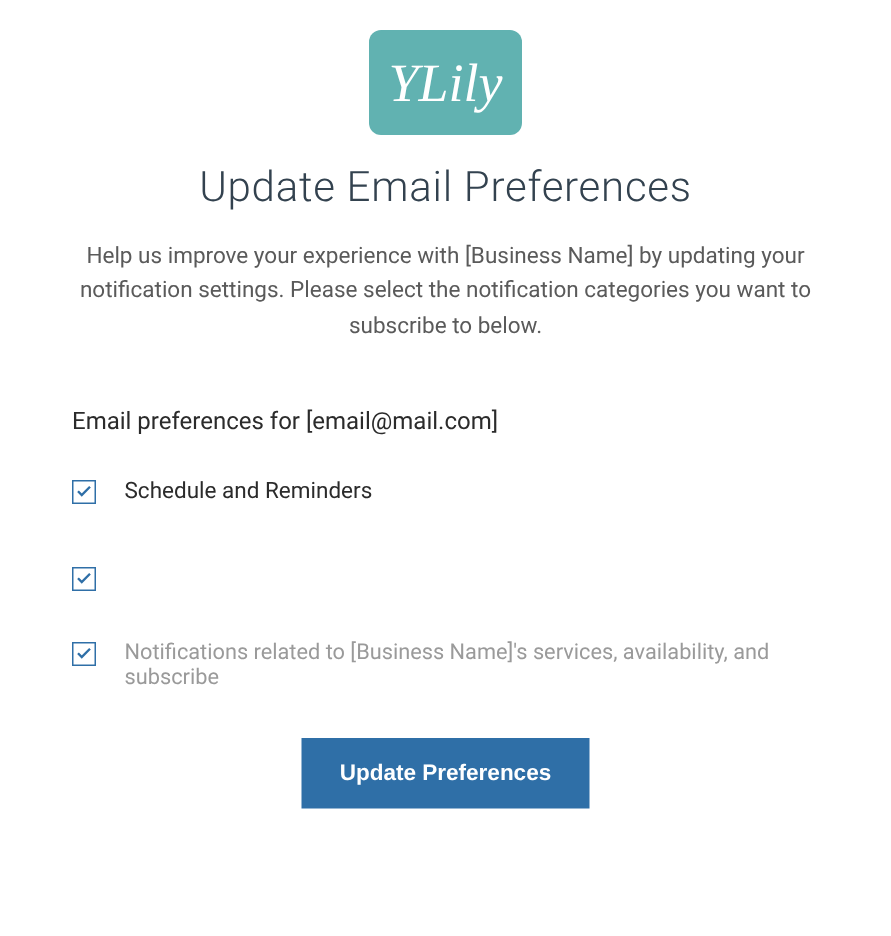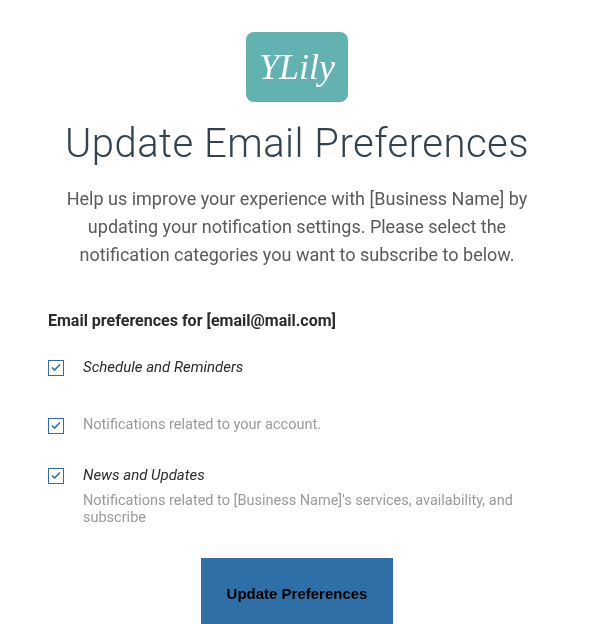--- a/index.html
+++ b/index.html
@@ -12,47 +12,47 @@
     color: #333;
   }
   .logo-box {
     width: 102px;
     height: 70px;
     background: #61b2b1;
     border-radius: 8px;
     display: flex;
     align-items: center;
     justify-content: center;
-    margin: 12px auto 18px auto;
+    margin: 0 auto 18px auto;
   }
   .logo-text {
     font-family: "Brush Script MT", cursive;
     font-size: 36px;
     color: #fff;
     font-style: italic;
   }
   h1 {
-    font-size: 40px;
+    font-size: 28px;
     font-weight: 300;
     color: #33424f;
     text-align: center;
     letter-spacing: 0.5px;
     margin-bottom: 18px;
   }
   .intro {
-    font-size: 18px;
+    font-size: 15px;
     line-height: 1.55;
     color: #5a5a5a;
     text-align: center;
     margin-bottom: 42px;
     padding: 0 2px;
   }
   .pref-for {
     font-size: 16px;
-    font-weight: 700;
+    font-weight: 400;
     color: #2b2b2b;
     margin-bottom: 28px;
   }
   .option {
     display: flex;
     align-items: flex-start;
     margin-bottom: 32px;
   }
   .checkbox {
     width: 16px;
@@ -66,35 +66,34 @@
     margin-right: 19px;
     flex-shrink: 0;
     cursor: pointer;
   }
   .checkbox svg { display: block; }
   .option-text { flex: 1; }
   .opt-title {
     font-size: 15px;
     color: #2b2b2b;
     margin-bottom: 8px;
-    font-style: italic;
   }
   .opt-desc {
     font-size: 14.5px;
     color: #9a9a9a;
   }
   .update-btn {
     display: block;
     margin: 8px auto 0 auto;
     background: #2f6fa7;
-    color: #000000;
+    color: #ffffff;
     border: none;
     font-size: 15px;
     font-weight: 600;
-    padding: 27px 26px;
+    padding: 15px 26px;
     cursor: pointer;
   }
 </style>
 </head>
 <body>
 
 <div class="logo-box">
   <span class="logo-text">YLily</span>
 </div>
 
@@ -115,29 +114,27 @@
   </div>
 </div>
 
 <div class="option">
   <div class="checkbox">
     <svg width="10" height="9" viewBox="0 0 10 9">
       <path d="M1 4.5 L3.5 7 L9 1.5" stroke="#2f6fa7" stroke-width="1.6" fill="none"></path>
     </svg>
   </div>
   <div class="option-text">
-    <div class="opt-desc">Notifications related to your account.</div>
   </div>
 </div>
 
 <div class="option">
   <div class="checkbox">
     <svg width="10" height="9" viewBox="0 0 10 9">
       <path d="M1 4.5 L3.5 7 L9 1.5" stroke="#2f6fa7" stroke-width="1.6" fill="none"></path>
     </svg>
   </div>
   <div class="option-text">
-    <div class="opt-title">News and Updates</div>
     <div class="opt-desc">Notifications related to [Business Name]'s services, availability, and subscribe</div>
   </div>
 </div>
 
 <button class="update-btn">Update Preferences</button>
 
 </body></html>

